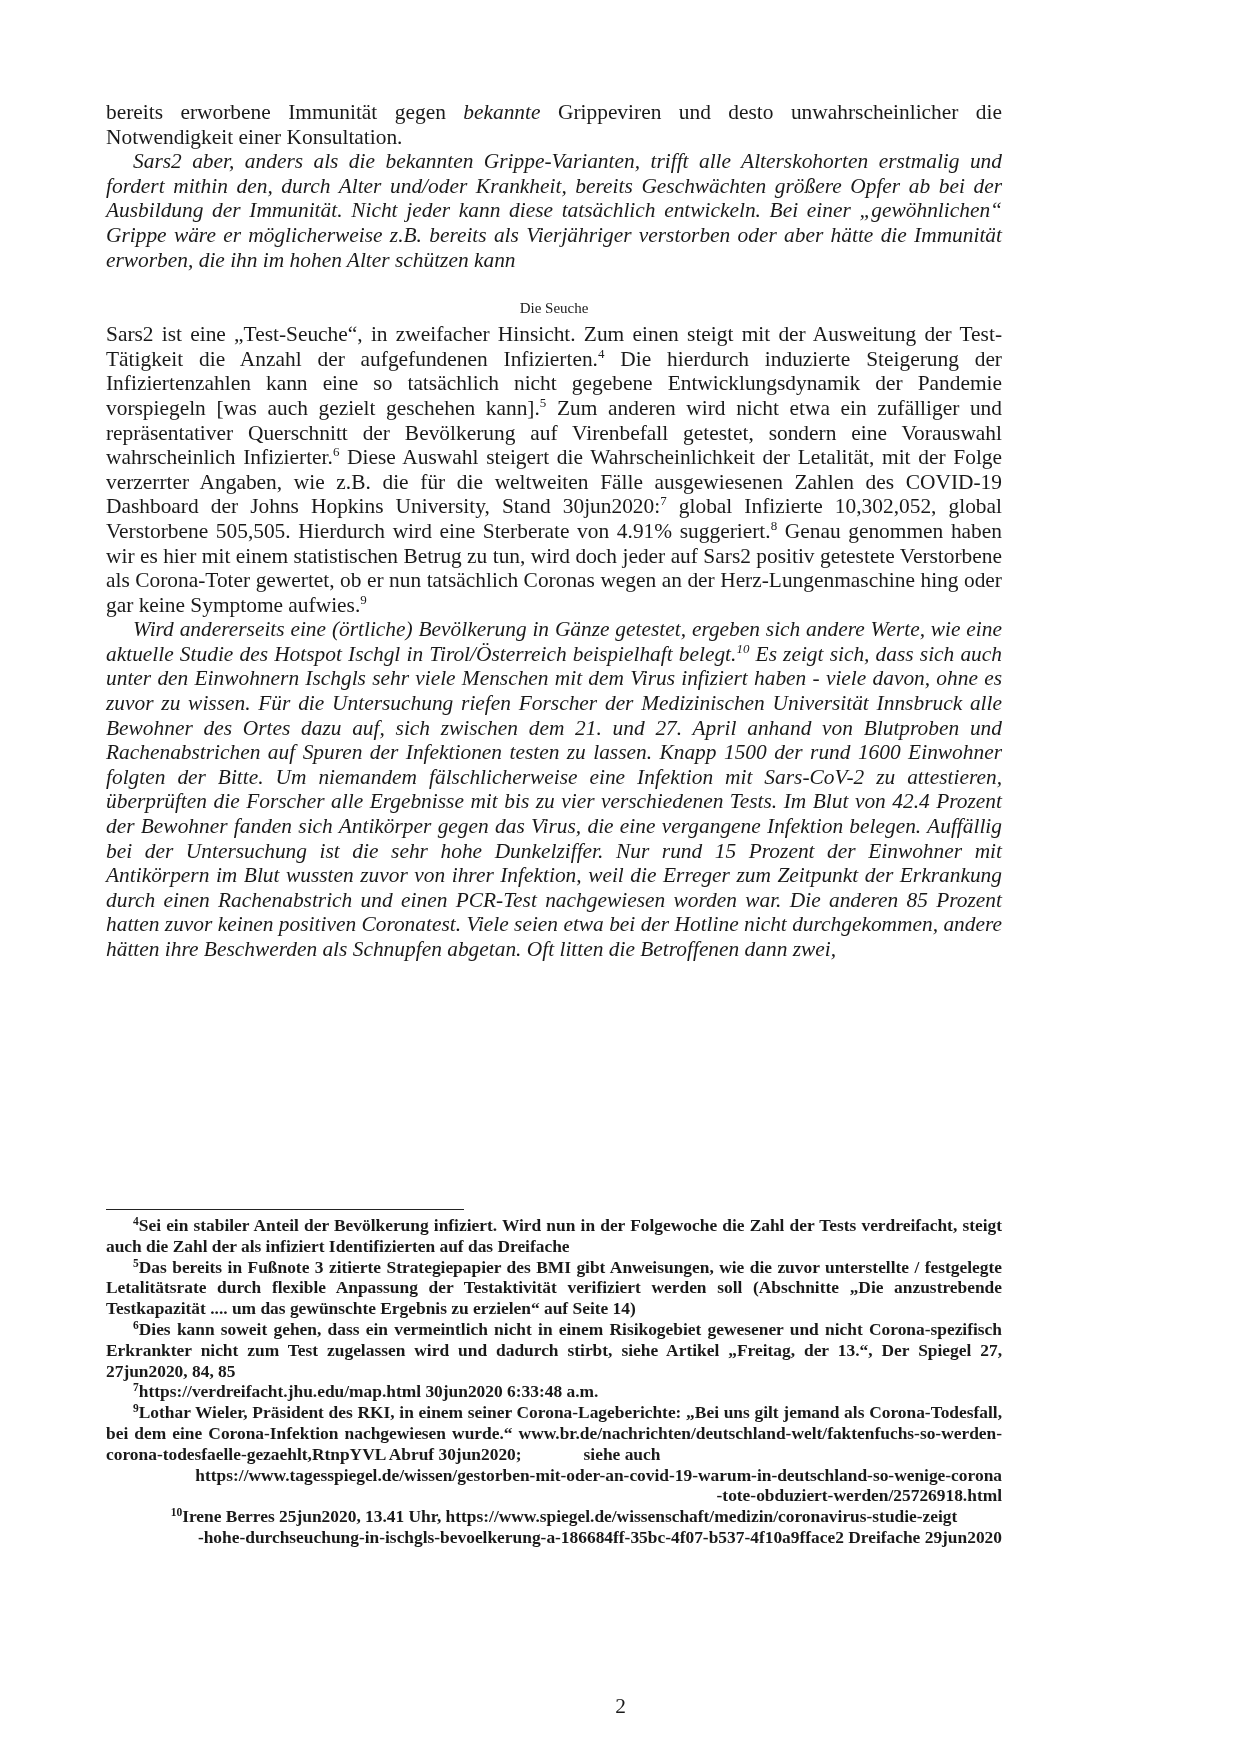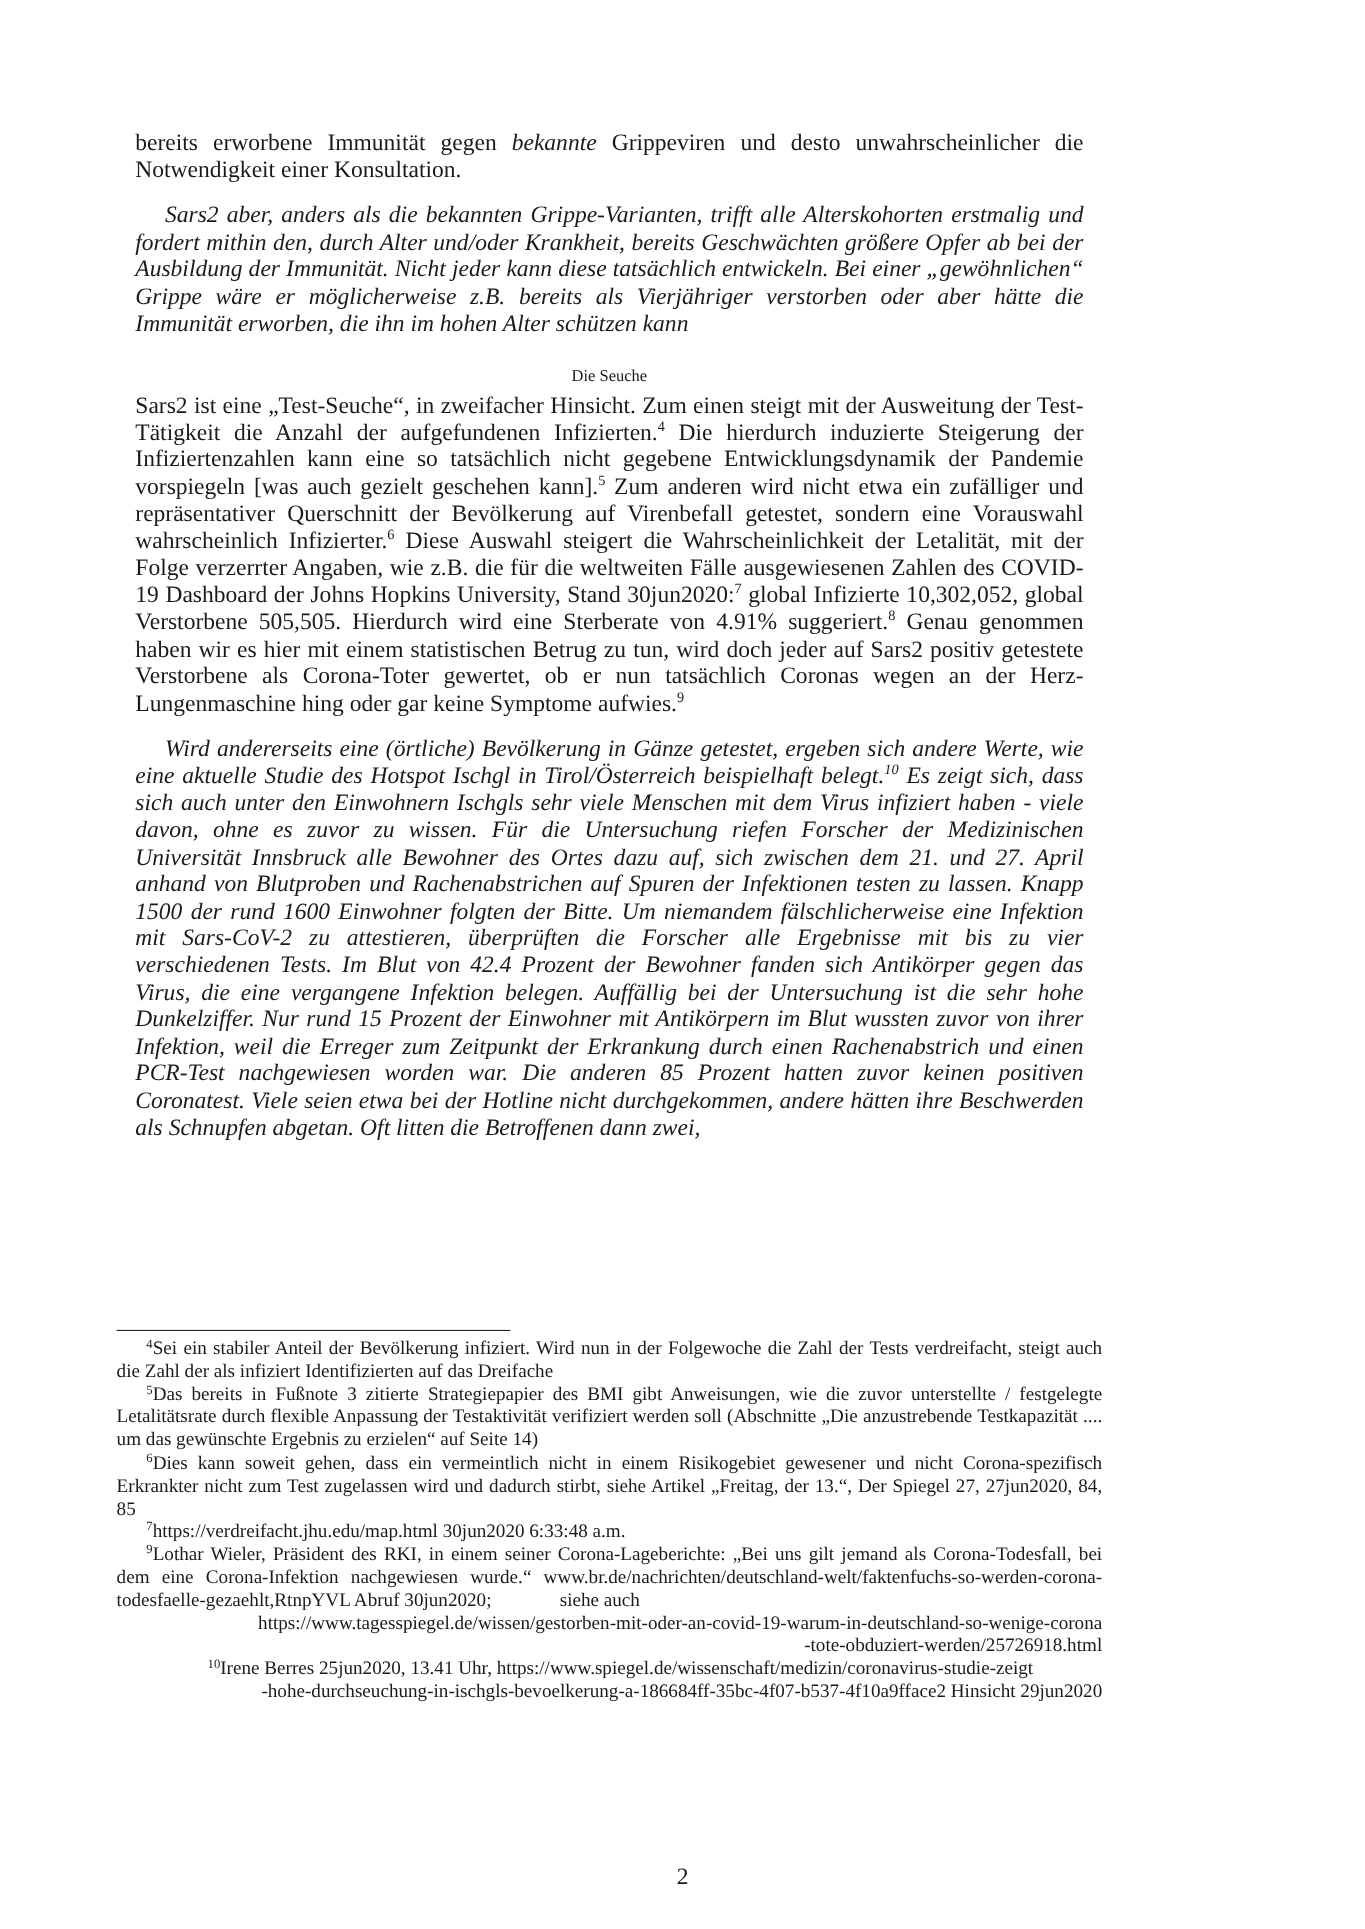--- a/index.html
+++ b/index.html
@@ -17,21 +17,21 @@
       top: 100px;
       width: 896px;
     }
     .main {
       font-family: "Liberation Serif", "DejaVu Serif", serif;
       font-size: 21.4px;
       line-height: 24.6px;
       text-align: justify;
       hyphens: manual;
     }
-    .main p { margin: 17px; }
+    .main p { margin: 0; }
     .main p.indent { text-indent: 27px; font-style: italic; }
     .section-title {
       text-align: center;
       margin: 24px 0 0 0;
       font-family: "Liberation Serif", "DejaVu Serif", serif;
       font-size: 15px;
       line-height: 24.6px;
       height: 26px;
     }
     .section-title + p { margin-top: 0; }
@@ -53,21 +53,21 @@
     .footnotes {
       position: absolute;
       left: 106px;
       top: 1215px;
       width: 896px;
       font-family: "Liberation Serif", "DejaVu Serif", serif;
       font-size: 17.4px;
       line-height: 20.8px;
       text-align: justify;
     }
-    .footnotes .fn { margin: 0 0 0 0; text-indent: 27px; }
+    .footnotes .fn { margin: 0 0 0 0; text-indent: 27px; font-weight: bold; }
     .footnotes .fn sup {
       font-size: 11.5px;
       top: -6px;
     }
     .footnotes .url-line { text-align: right; text-indent: 0; }
     .footnotes .cont { padding-left: 27px; text-indent: 0; text-align: right; }
     .fn-first { text-indent: 27px; text-align: center; }
     .page-number {
       position: absolute;
       left: 0;
@@ -100,16 +100,16 @@
 
 <div class="footnotes">
   <p class="fn"><sup>4</sup><span>Sei ein stabiler Anteil der Bevölkerung infiziert. Wird nun in der Folgewoche die Zahl der Tests verdreifacht, steigt auch die Zahl der als infiziert Identifizierten auf das Dreifache</span></p>
   <p class="fn"><sup>5</sup><span>Das bereits in Fußnote 3 zitierte Strategiepapier des BMI gibt Anweisungen, wie die zuvor unterstellte / festgelegte Letalitätsrate durch flexible Anpassung der Testaktivität verifiziert werden soll (Abschnitte „Die anzustrebende Testkapazität .... um das gewünschte Ergebnis zu erzielen“ auf Seite 14)</span></p>
   <p class="fn"><sup>6</sup><span>Dies kann soweit gehen, dass ein vermeintlich nicht in einem Risikogebiet gewesener und nicht Corona-spezifisch Erkrankter nicht zum Test zugelassen wird und dadurch stirbt, siehe Artikel „Freitag, der 13.“, Der Spiegel 27, 27jun2020, 84, 85</span></p>
   <p class="fn"><sup>7</sup><span>https://verdreifacht.jhu.edu/map.html 30jun2020 6:33:48 a.m.</span></p>
   <p class="fn"><sup>9</sup><span>Lothar Wieler, Präsident des RKI, in einem seiner Corona-Lageberichte: „Bei uns gilt jemand als Corona-Todesfall, bei dem eine Corona-Infektion nachgewiesen wurde.“ www.br.de/nachrichten/deutschland-welt/faktenfuchs-so-werden-corona-todesfaelle-gezaehlt,RtnpYVL  Abruf 30jun2020;</span><span style="display:inline-block;width:62px;"></span><span>siehe auch</span></p>
   <p class="fn url-line">https://www.tagesspiegel.de/wissen/gestorben-mit-oder-an-covid-19-warum-in-deutschland-so-wenige-corona</p>
   <p class="fn cont">-tote-obduziert-werden/25726918.html</p>
   <p class="fn fn-first" style="text-indent:20px;"><sup>10</sup><span>Irene Berres 25jun2020, 13.41 Uhr, https://www.spiegel.de/wissenschaft/medizin/coronavirus-studie-zeigt</span></p>
-  <p class="fn cont">-hohe-durchseuchung-in-ischgls-bevoelkerung-a-186684ff-35bc-4f07-b537-4f10a9fface2  Hinsicht 29jun2020</p>
+  <p class="fn cont">-hohe-durchseuchung-in-ischgls-bevoelkerung-a-186684ff-35bc-4f07-b537-4f10a9fface2  Dreifache 29jun2020</p>
 </div>
 
 <div class="page-number">2</div>
 
 </body></html>

